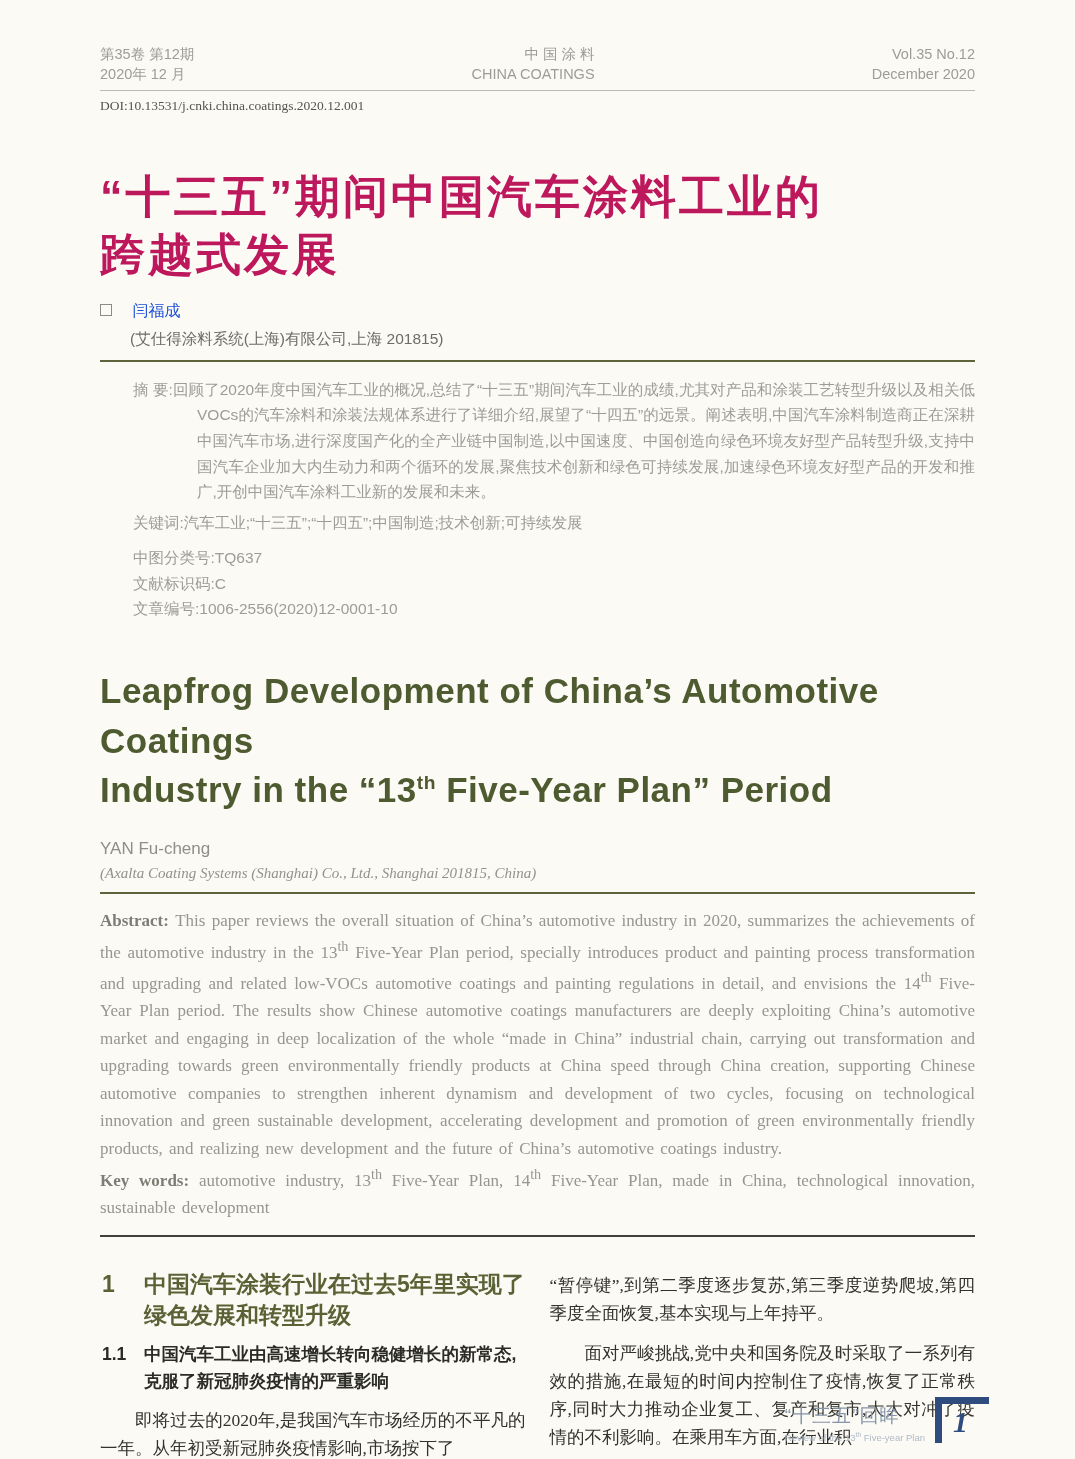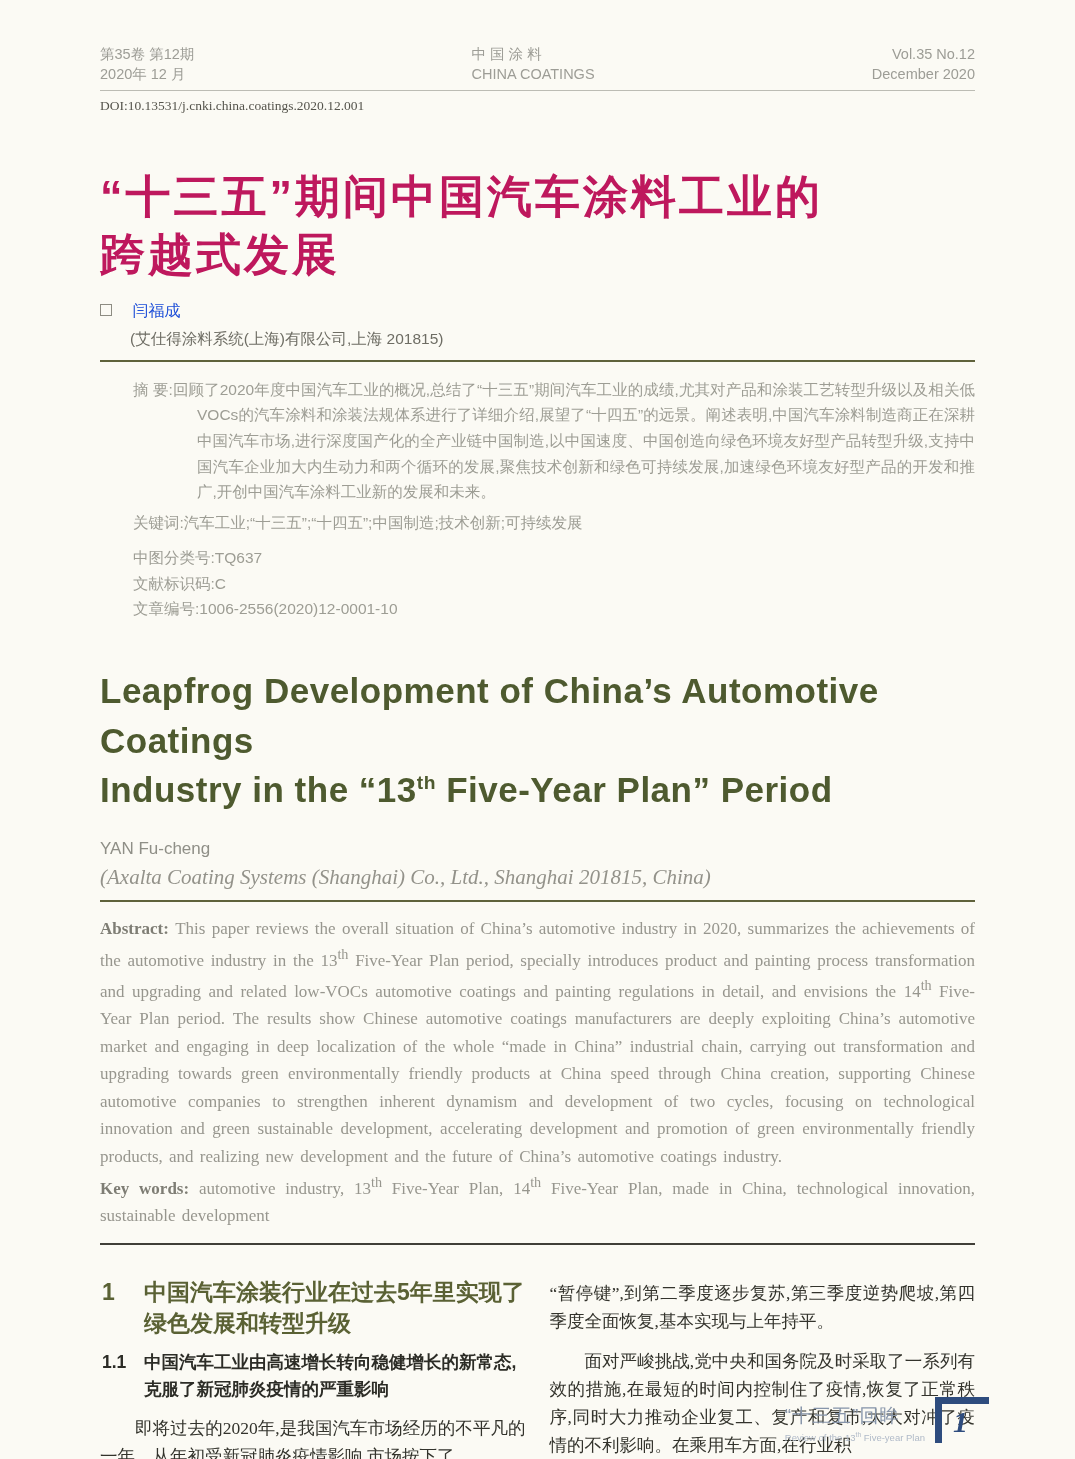--- a/index.html
+++ b/index.html
@@ -8,21 +8,21 @@
     position:relative;
     width:1075px; height:1459px;
     background:#fbfaf4;
     font-family:"Liberation Sans", sans-serif;
     padding:0 100px;
     overflow:hidden;
   }
   
   .hdr { display:flex; justify-content:space-between; padding-top:44px;
          color:#9d9d96; font-size:14.5px; line-height:1.4; }
-  .hdr .c { text-align:left; }
+  .hdr .c { text-align:right; }
   .hdr .r { text-align:right; }
   .hdr-rule { border-bottom:1.5px solid #bcbcb4; margin-top:5px; }
   .doi { color:#55544c; font-size:13.5px; margin-top:7px;
          font-family:"Liberation Serif", serif; }
   
   .cn-title { margin-top:54px; color:#be185d; font-size:45px; font-weight:bold;
               line-height:1.3; letter-spacing:3px; }
   .author-row { margin-top:16px; color:#1d4ed8; font-size:16px; }
   .author-row .sq { display:inline-block; width:12px; height:12px;
                     border:1.5px solid #8d8c82; margin-right:16px; }
@@ -32,21 +32,21 @@
   .abs-cn { margin-top:15px; padding-left:33px; color:#9d9d94;
             font-size:15.5px; line-height:1.66; }
   .abs-cn .hang { padding-left:64px; text-indent:-64px; text-align:justify; }
   .kw-cn { margin-top:5px; }
   .clc-row { display:flex; justify-content:space-between; width:800px; margin-top:9px;flex-direction:column; }
   
   .en-title { margin-top:44px; color:#4e5a2f; font-size:35px; font-weight:bold;
               line-height:1.42; letter-spacing:0.5px; }
   .en-title sup { font-size:0.55em; }
   .en-author { margin-top:24px; color:#8f8f87; font-size:17px; }
-  .en-affil  { margin-top:6px; color:#93928a; font-size:21px; font-style:italic;
+  .en-affil  { margin-top:6px; color:#93928a; font-size:15px; font-style:italic;
                font-family:"Liberation Serif", serif; }
   
   .abs-en { margin-top:13px; color:#97968e; font-size:17px; line-height:1.62;
             text-align:justify; font-family:"Liberation Serif", serif; word-spacing:2px; }
   .abs-en .seg-b, .kw-en .seg-b { font-weight:bold; color:#7e7d74; }
   .kw-en  { margin-top:1px; }
   .dark-rule { border-bottom:2.5px solid #403f38; margin-top:13px; }
   
   .cols { display:flex; gap:24px; margin-top:32px; color:#33332c; }
   .col { flex:1; min-width:0; }

